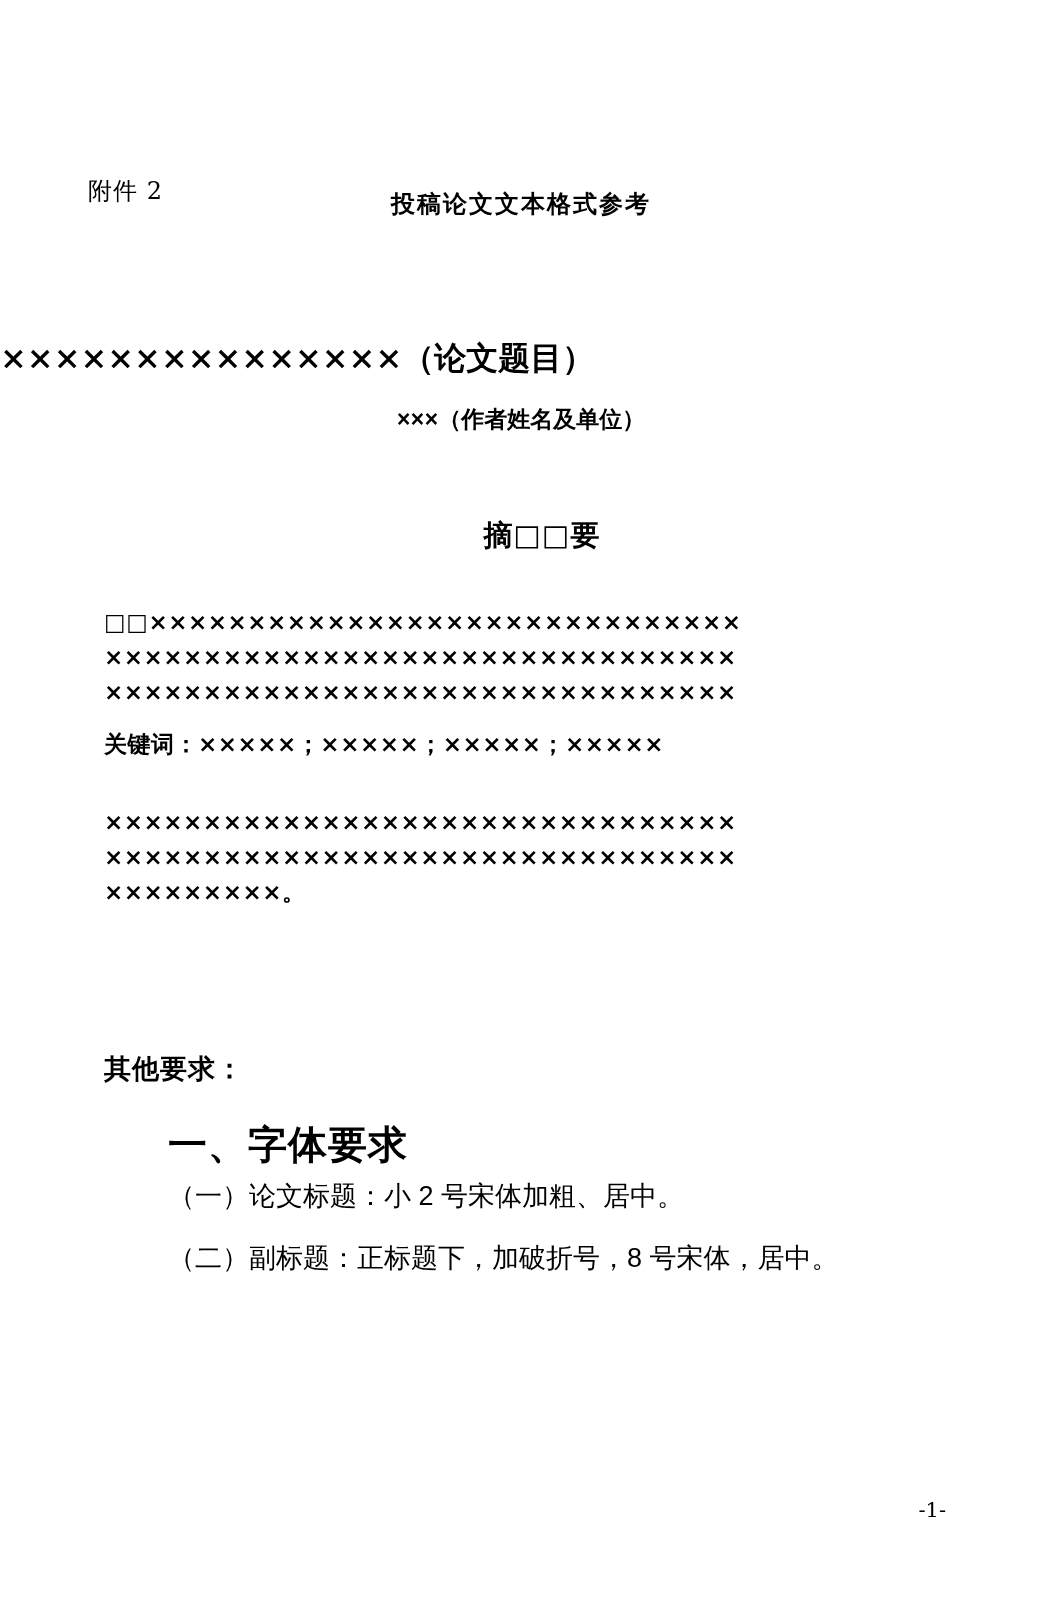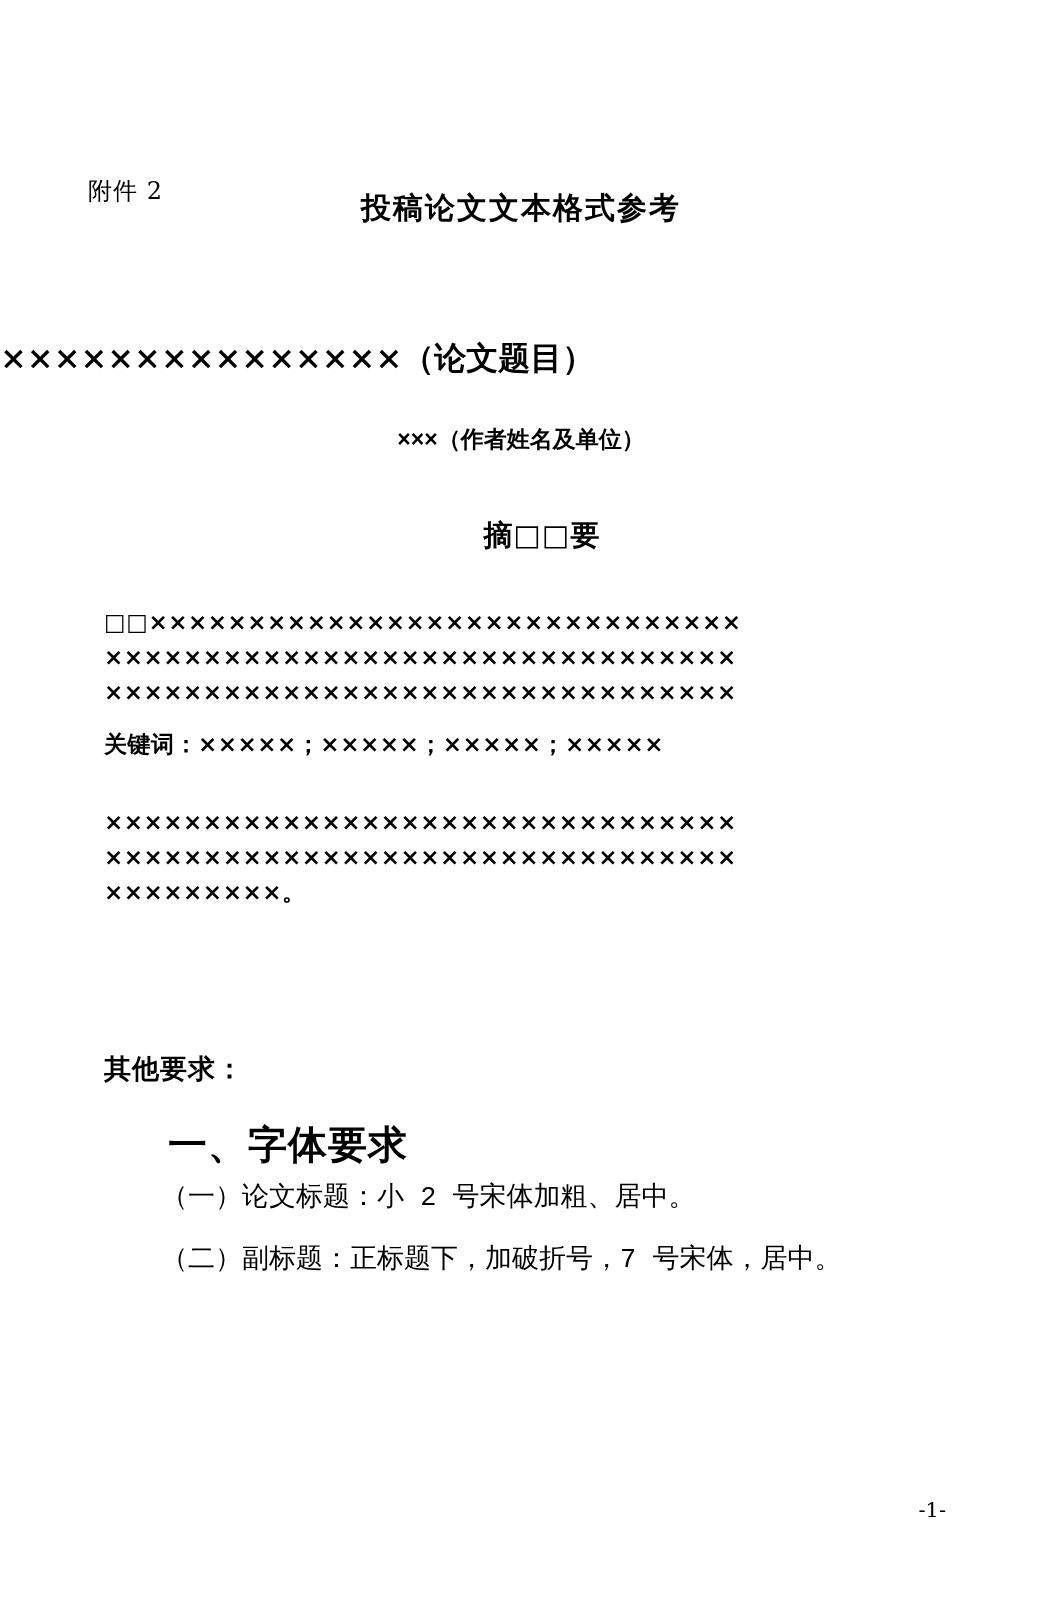--- a/index.html
+++ b/index.html
@@ -32,43 +32,42 @@
     margin-top: 45px;
   }
   .doc-title {
     position: absolute;
     left: 0;
     right: 0;
     top: 188px;
     text-align: center;
     font-family: "DejaVu Sans", "Liberation Sans", sans-serif;
     font-weight: bold;
-    font-size: 30px;
+    font-size: 24px;
     letter-spacing: 2px;
   }
   .paper-title {
     position: absolute;
     left: 0;
     right: 0;
     top: 337px;
     font-family: "DejaVu Serif", "Liberation Serif", serif;
     font-weight: bold;
     font-size: 32px;
     letter-spacing: 0px;
   }
   .paper-author {
     position: absolute;
     left: 0;
     right: 0;
     top: 404px;
     text-align: center;
-    font-family: Liberation Sans, sans-serif;
+    font-family: Liberation Mono, monospace;
     font-weight: bold;
     font-size: 23px;
-    margin-top: 20px;
   }
   .abstract-heading {
     position: absolute;
     left: 0;
     right: 0;
     top: 516px;
     text-align: center;
     font-family: "DejaVu Sans", "Liberation Sans", sans-serif;
     font-weight: bold;
     font-size: 29px;
@@ -105,22 +104,22 @@
     position: absolute;
     left: 168px;
     top: 1118px;
     font-family: "DejaVu Serif", "Liberation Serif", serif;
     font-weight: bold;
     font-size: 39px;
     letter-spacing: 1px;
   }
   .req-item {
     position: absolute;
-    left: 161px;
-    font-family: Liberation Mono, monospace;
+    left: 168px;
+    font-family: Liberation Sans, sans-serif;
     font-size: 27px;
     letter-spacing: 0px;
     white-space: nowrap;
   }
   #req-0 { top: 1178px; }
   #req-1 { top: 1240px; }
   #req-2 { top: 1302px; }
   #req-3 { top: 1364px; }
   .page-number {
     position: absolute;
@@ -159,17 +158,17 @@
     <span class="ln">××××××××××××××××××××××××××××××××</span>
     <span class="ln">××××××××××××××××××××××××××××××××</span>
     <span class="ln">×××××××××。</span>
   </div>
 
   <div class="other-req-title">其他要求：</div>
 
   <div class="section-title">一、字体要求</div>
 
   <div class="req-item" id="req-0">（一）论文标题：小 2 号宋体加粗、居中。</div>
-  <div class="req-item" id="req-1">（二）副标题：正标题下，加破折号，7 号宋体，居中。</div>
+  <div class="req-item" id="req-1">（二）副标题：正标题下，加破折号，8 号宋体，居中。</div>
 
   <div class="page-number">-1-</div>
 
 </div>
 
 </body></html>

